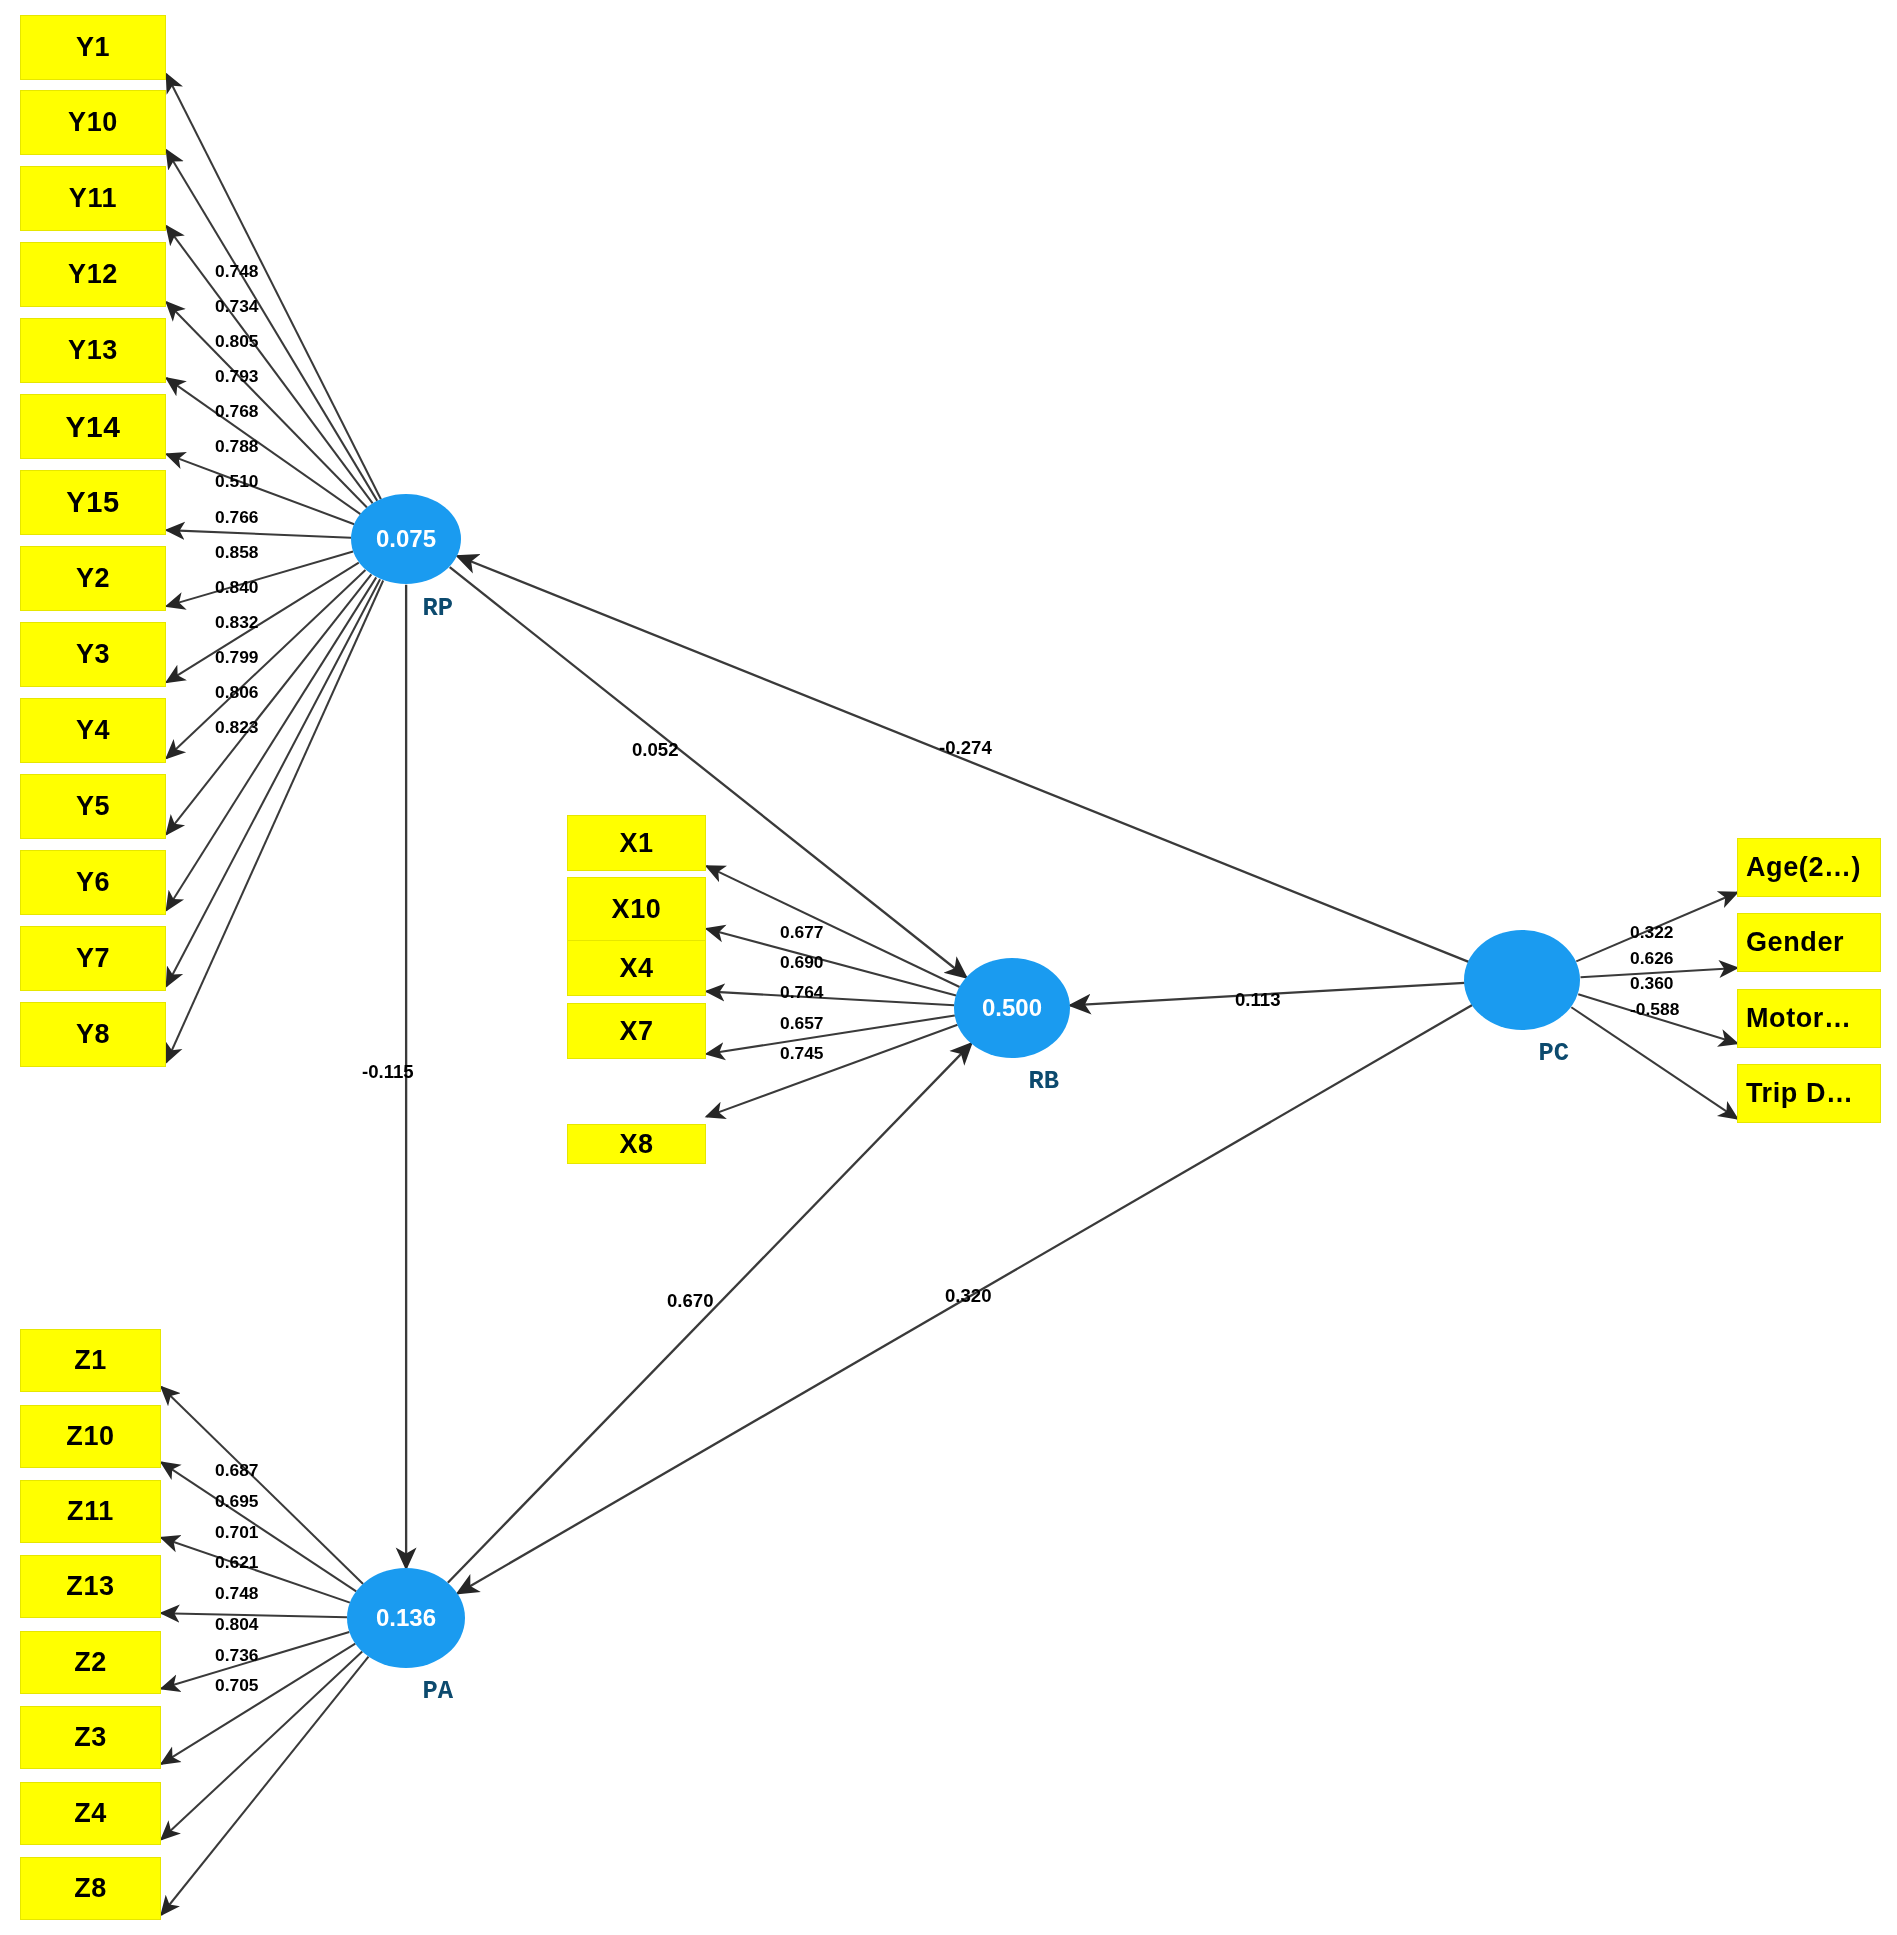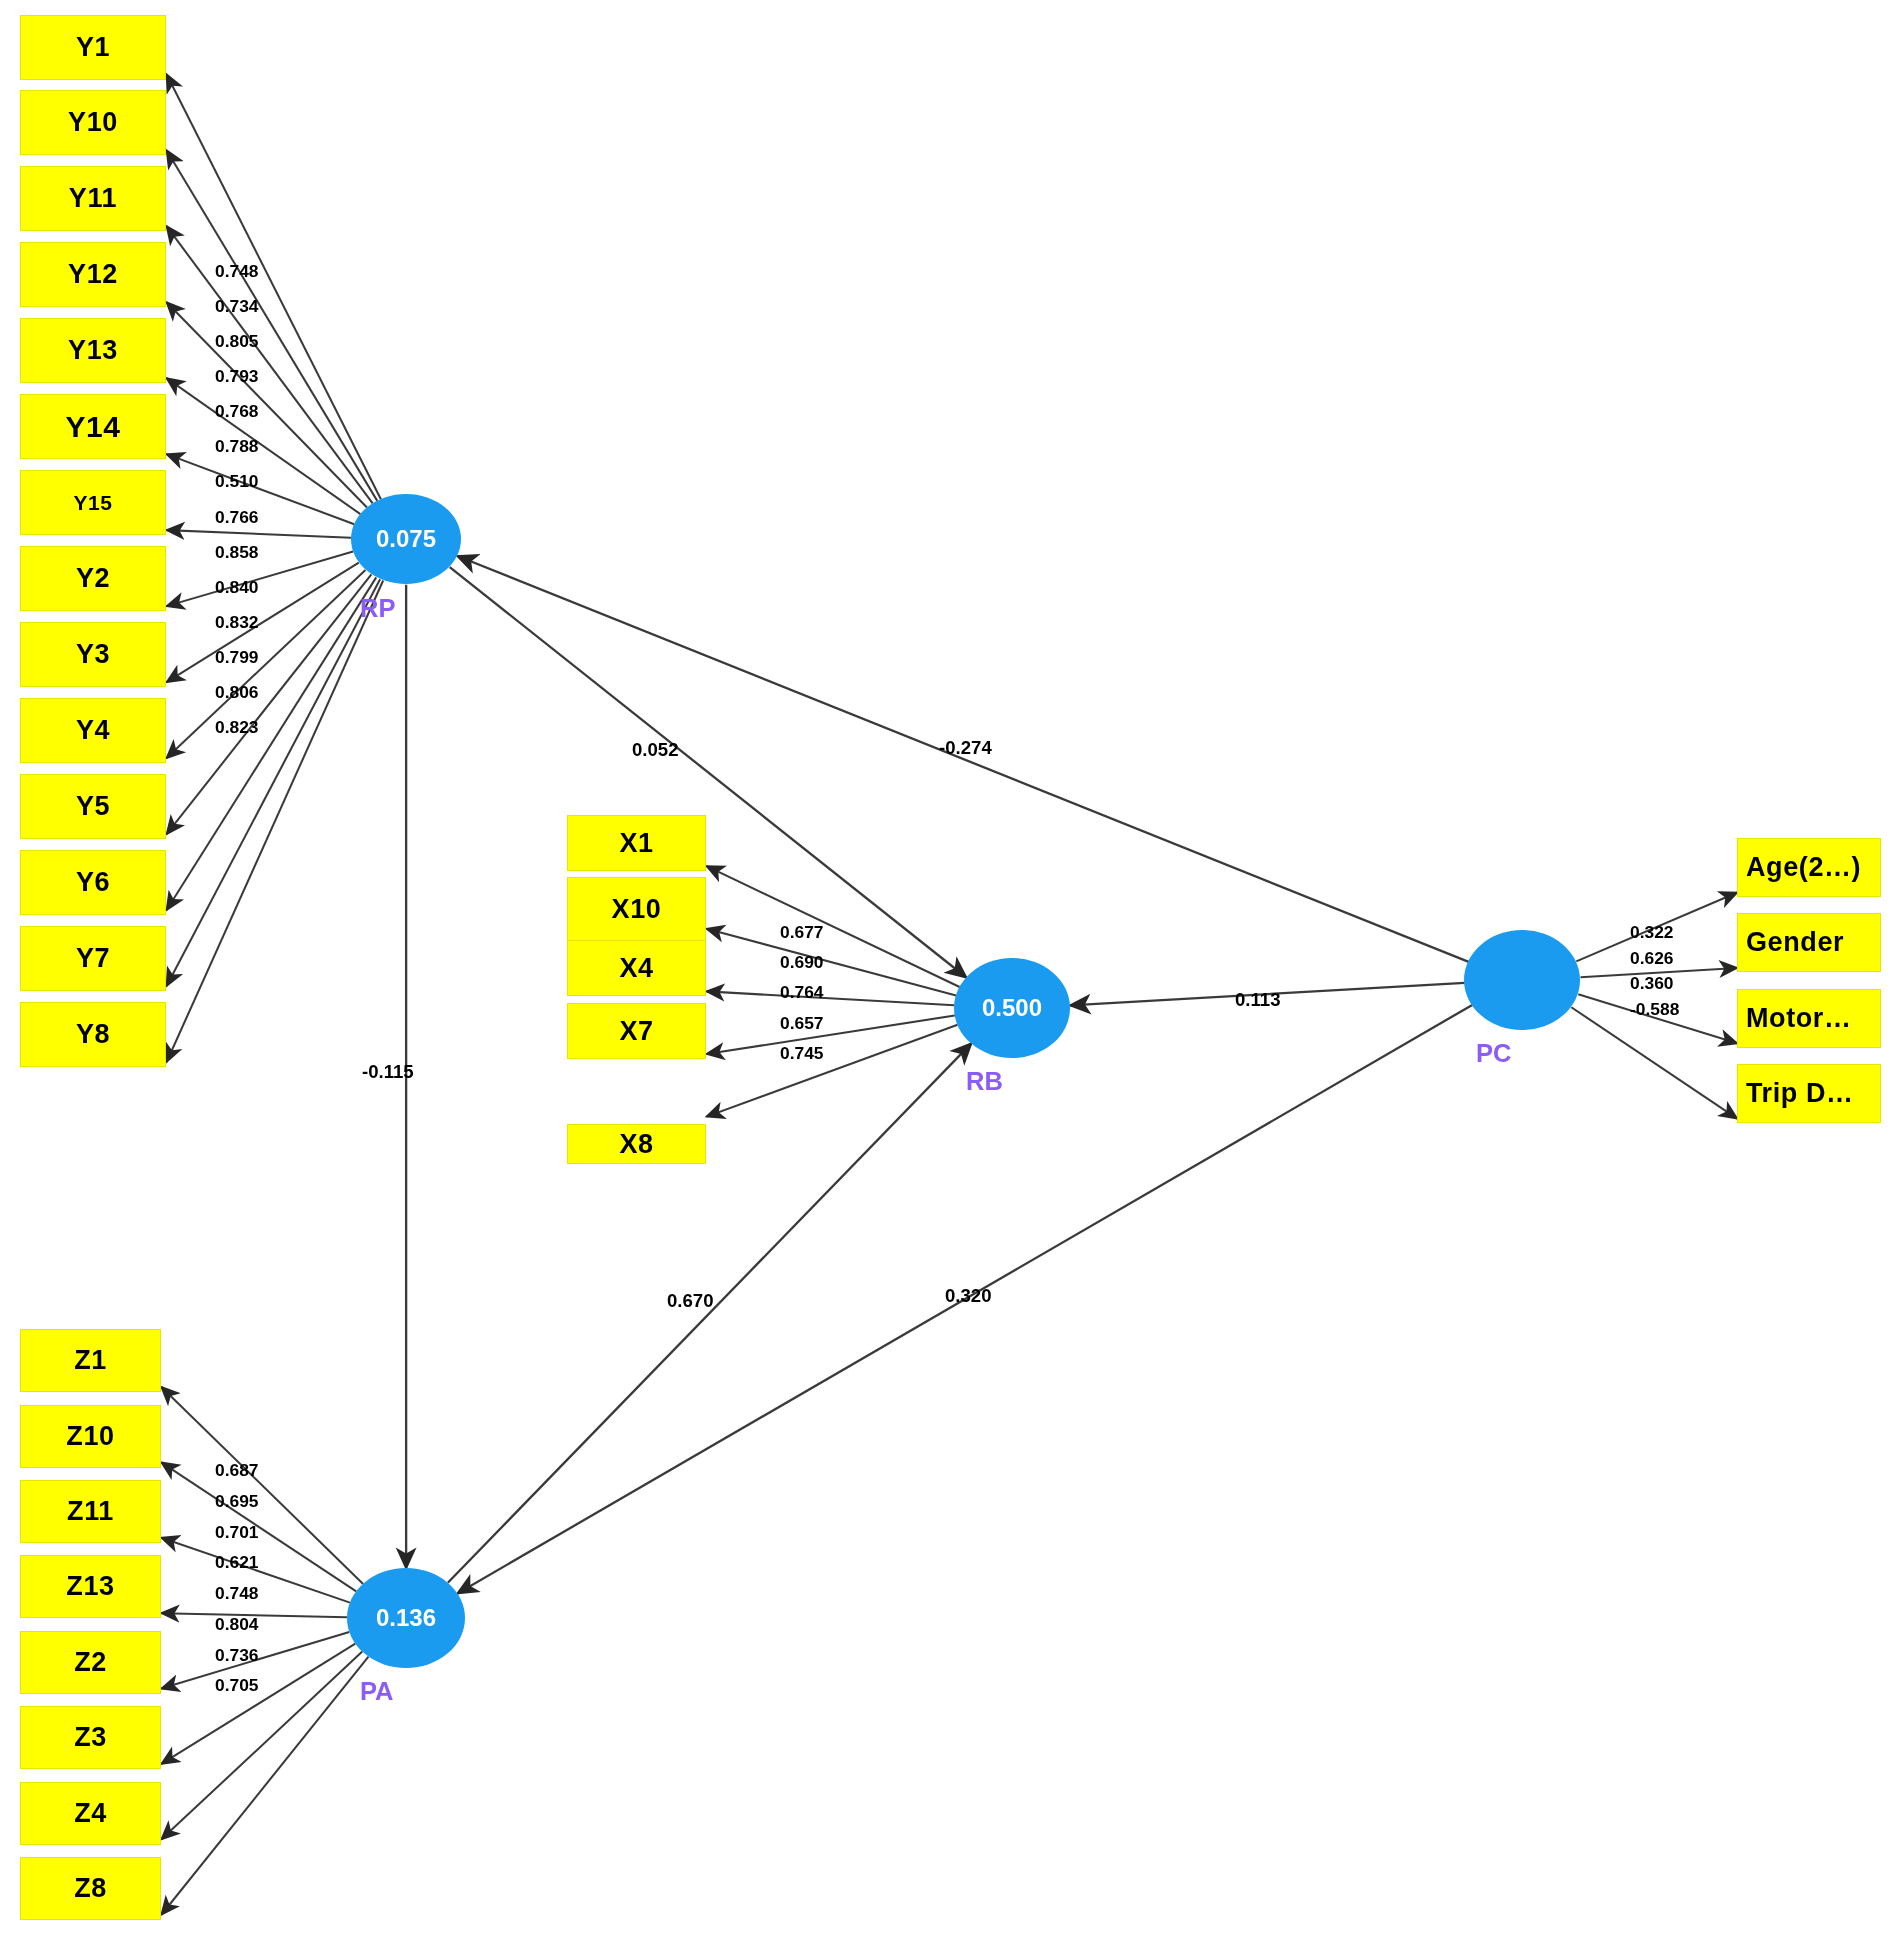--- a/index.html
+++ b/index.html
@@ -27,24 +27,24 @@
     border-radius:50%;
     display:flex;
     align-items:center;
     justify-content:center;
     color:#ffffff;
     font-weight:bold;
     font-family:"Liberation Sans",sans-serif;
   }
   .lv-name{
     position:absolute;
-    color:#8b5cf6;
-    font-weight:bold;
-    font-family:Liberation Sans, sans-serif;
-    text-align:left;
+    color:#0c4a6e;
+    font-weight:bold;
+    font-family:Liberation Mono, monospace;
+    text-align:right;
   }
   .coef{
     position:absolute;
     color:#000000;
     font-family:"Liberation Sans",sans-serif;
     font-weight:bold;
     white-space:nowrap;
     background:rgba(255,255,255,0.0);
   }
 </style>
@@ -116,21 +116,21 @@
       </div>
       <div class="coef" style="left: 215px; top: 366px; font-size: 17.4px;">0.793</div>
       <div class="ind-box" style="left: 20px; top: 318px; width: 146px; height: 65px; font-size: 27px;">
         <span>Y13</span>
       </div>
       <div class="coef" style="left: 215px; top: 401px; font-size: 17.4px;">0.768</div>
       <div class="ind-box" style="left: 20px; top: 394px; width: 146px; height: 65px; font-size: 30px;">
         <span>Y14</span>
       </div>
       <div class="coef" style="left: 215px; top: 436px; font-size: 17.4px;">0.788</div>
-      <div class="ind-box" style="left: 20px; top: 470px; width: 146px; height: 65px; font-size: 21px;">
+      <div class="ind-box" style="left: 20px; top: 470px; width: 146px; height: 65px; font-size: 29px;">
         <span>Y15</span>
       </div>
       <div class="coef" style="left: 215px; top: 471px; font-size: 17.4px;">0.510</div>
       <div class="ind-box" style="left: 20px; top: 546px; width: 146px; height: 65px; font-size: 27px;">
         <span>Y2</span>
       </div>
       <div class="coef" style="left: 215px; top: 507px; font-size: 17.4px;">0.766</div>
       <div class="ind-box" style="left: 20px; top: 622px; width: 146px; height: 65px; font-size: 27px;">
         <span>Y3</span>
       </div>

